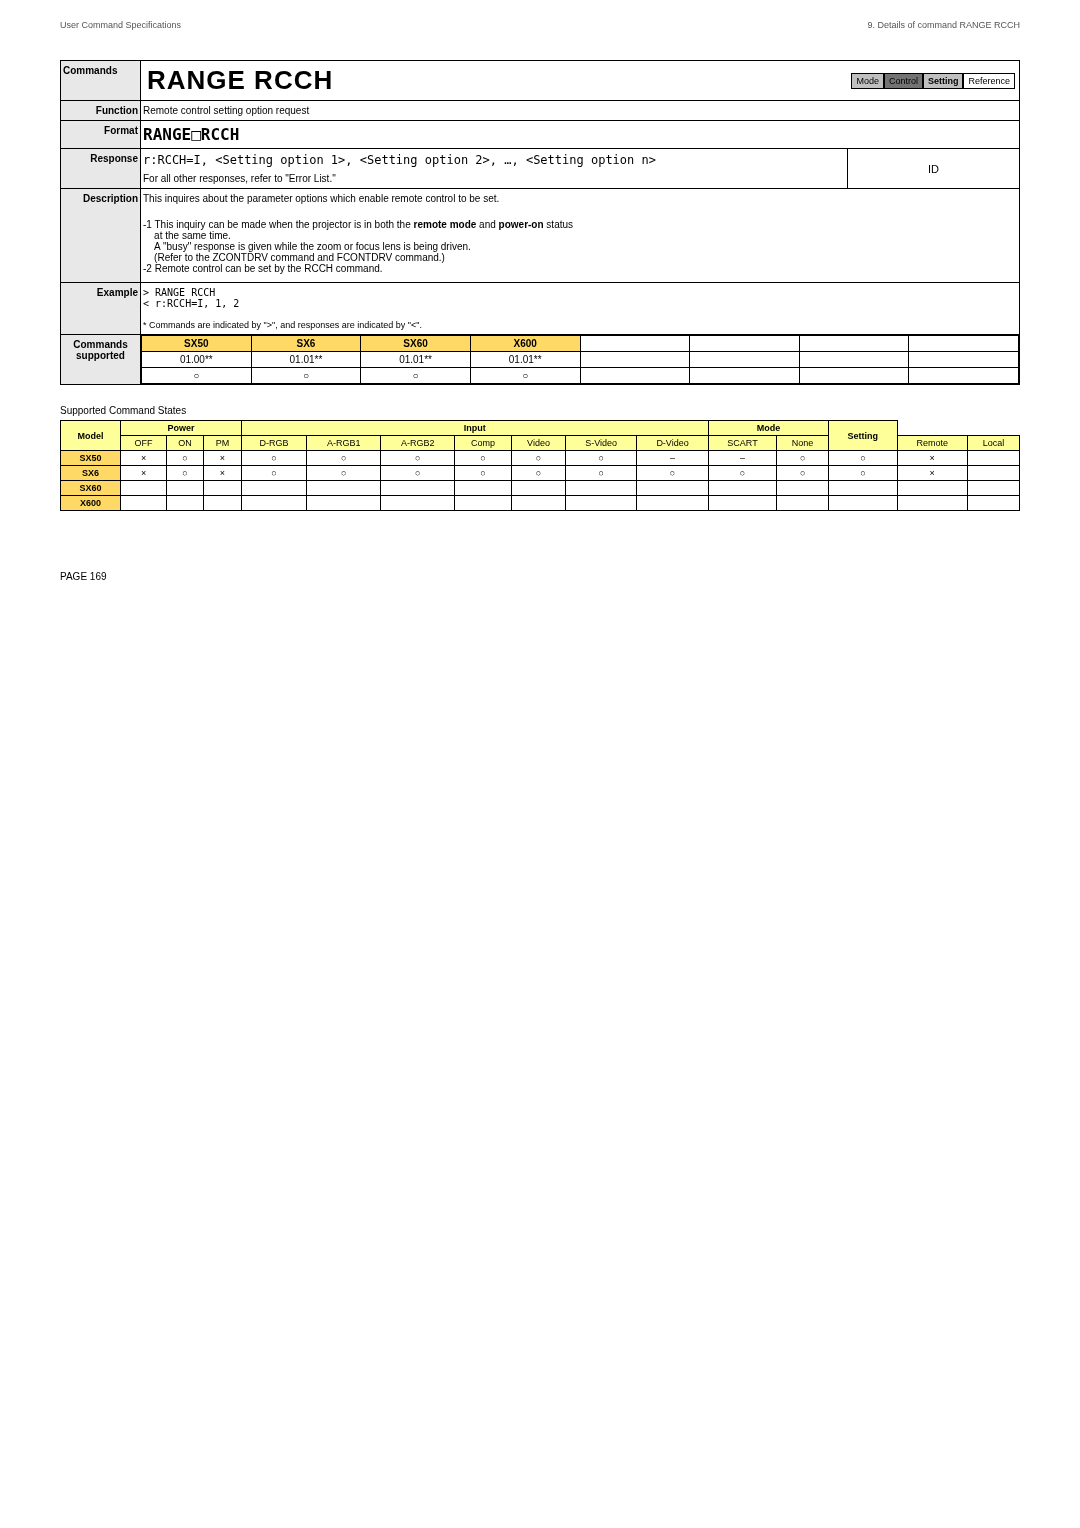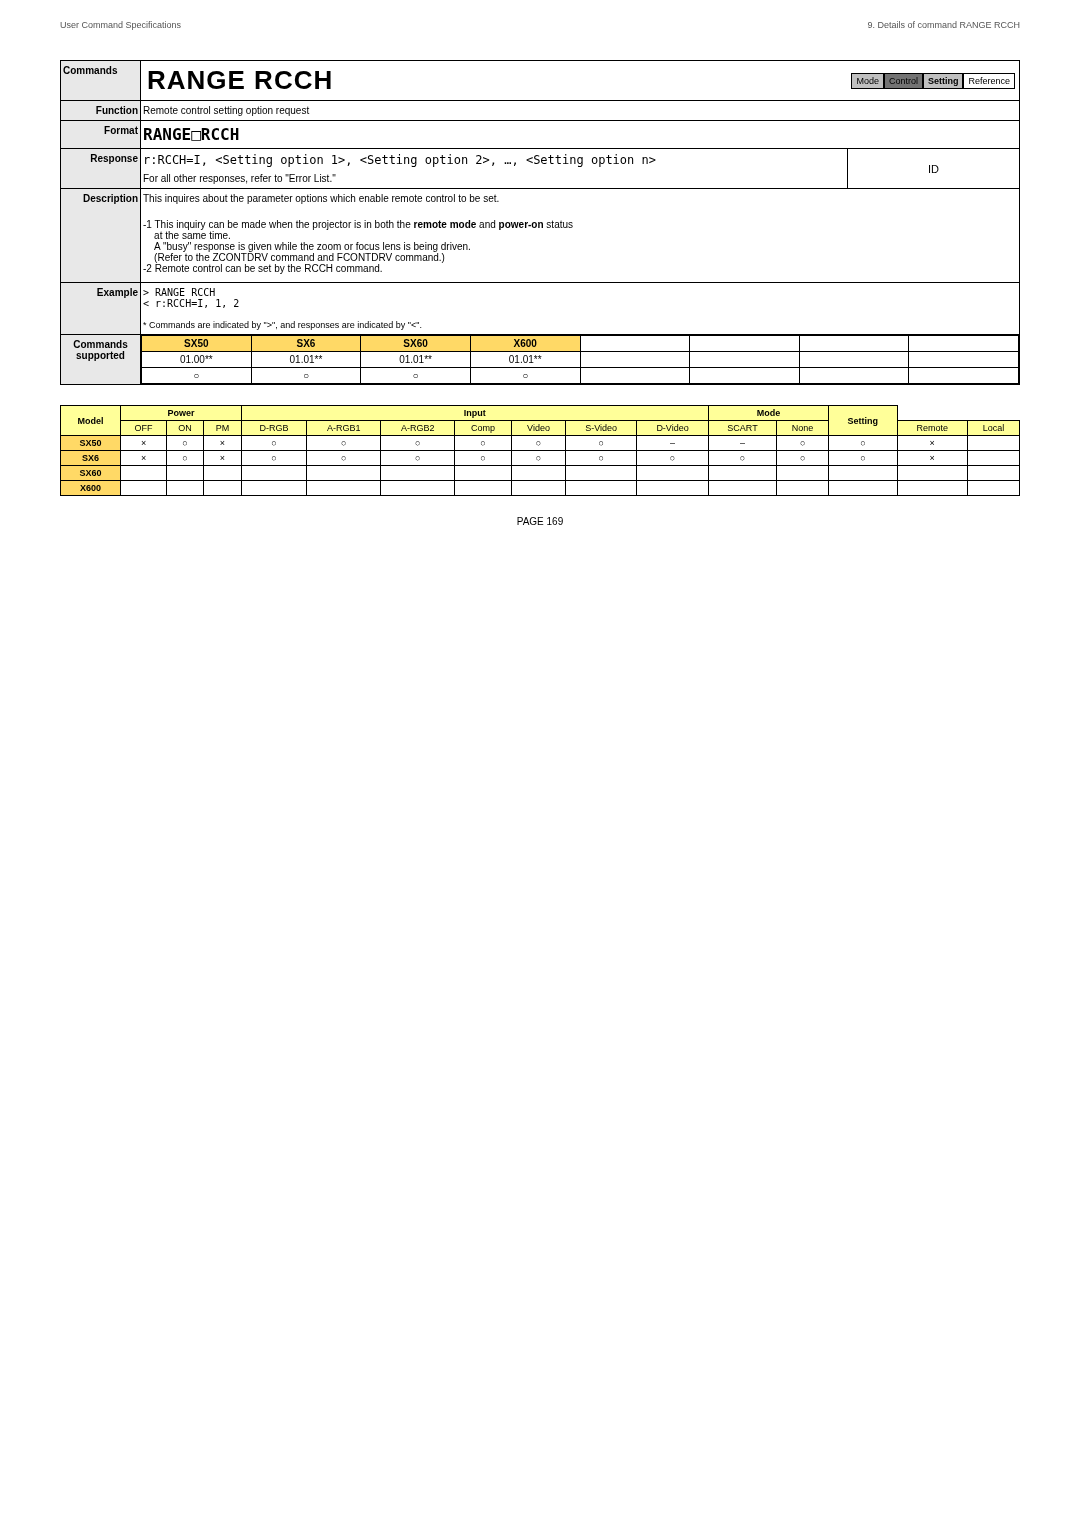--- a/index.html
+++ b/index.html
@@ -123,22 +123,21 @@
       padding: 2px 3px;
       text-align: center;
     }
     .yellow-bg { background: #ffff99; }
     .model-name-cell { background: #ffd966; font-weight: bold; text-align: left; padding-left: 3px; }
     .footnotes {
       font-size: 9px;
       margin-top: 6px;
     }
     .page-footer {
-      text-align: center;
-      margin-top: 20px;
+      margin-top: 60px;
       font-size: 10px;
     }
     .top-right-area {
       display: flex;
       align-items: center;
     }
   </style>
 </head>
 <body>
 
@@ -250,20 +249,21 @@
           <td></td>
         </tr>
       </tbody>
           </table>
     </td>
   </tr>
 </tbody>
   </table>
 
 <div class="supported-states-section">
+  <div class="section-title">Supported Command States</div>
   <table class="states-table">
     <thead>
       <tr>
         <td rowspan="2" class="yellow-bg" style="font-weight:bold;">Model</td>
         <td colspan="3" class="yellow-bg" style="font-weight:bold;">Power</td>
         <td colspan="7" class="yellow-bg" style="font-weight:bold;">Input</td>
         <td colspan="2" class="yellow-bg" style="font-weight:bold;">Mode</td>
         <td rowspan="2" class="yellow-bg" style="font-weight:bold;">Setting</td>
       </tr>
       <tr>

